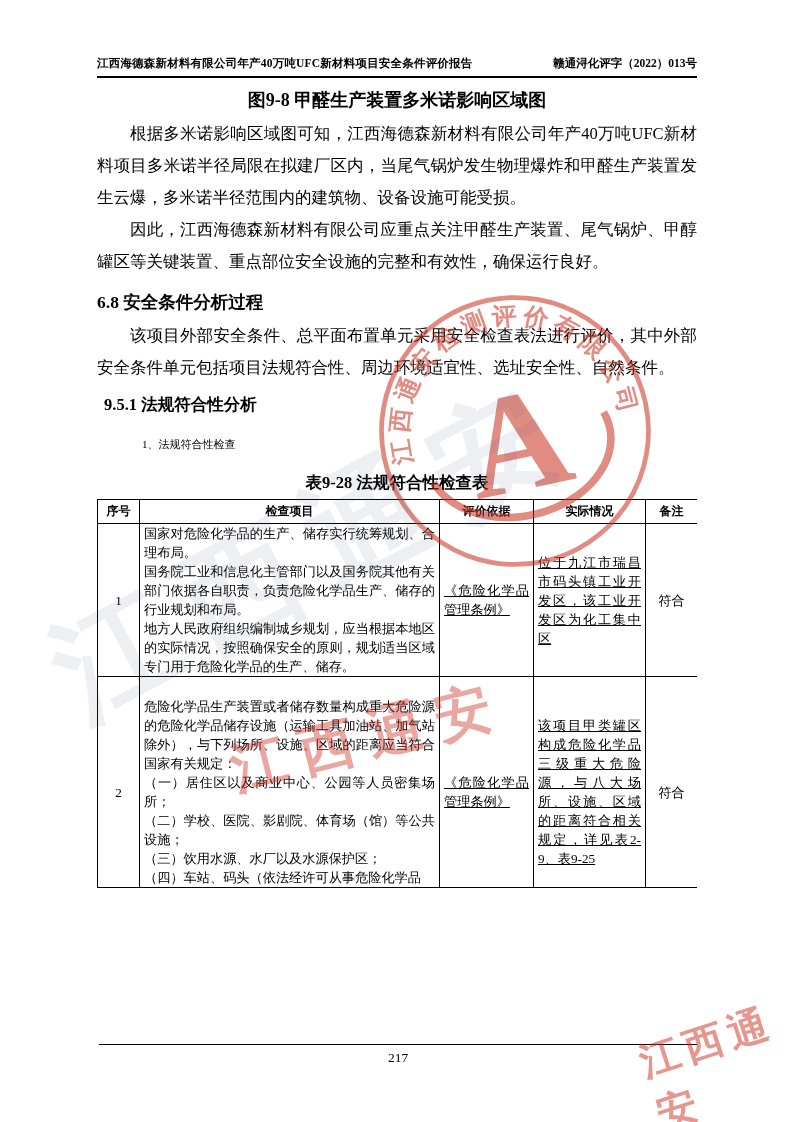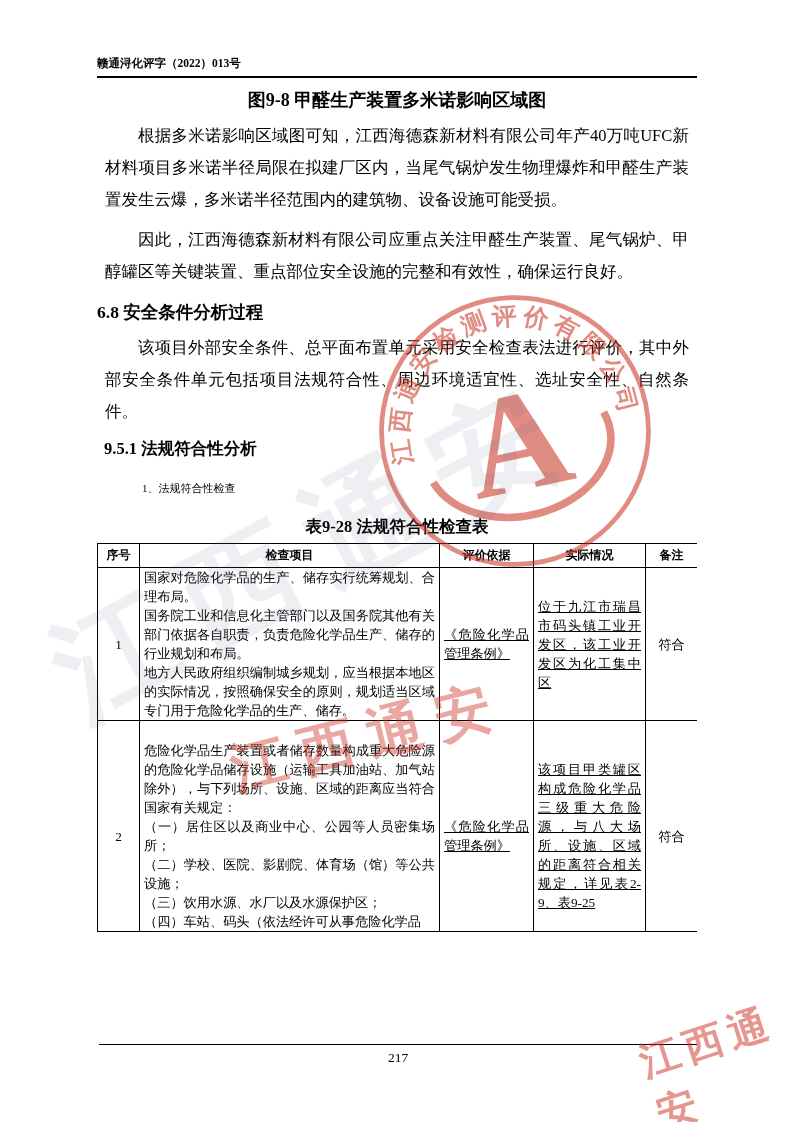--- a/index.html
+++ b/index.html
@@ -17,21 +17,21 @@
   .doc-header {
     display:flex; justify-content:space-between; align-items:flex-end;
     font-weight:700; font-size:11.5px;
     border-bottom:2px solid #000;
     padding-bottom:5px;
     white-space:nowrap;
   }
   .doc-header .hl { letter-spacing:0.2px; }
   
   .figure-caption { text-align:center; font-weight:700; font-size:18px; margin:10px 0 6px; }
-  p.body { font-size:16.5px; line-height:32px; text-align:justify; text-indent:33px; margin:8px; }
+  p.body { font-size:16.5px; line-height:32px; text-align:justify; text-indent:33px; margin:0; }
   .h-section { font-size:17.5px; font-weight:700; margin:12px 0 6px; }
   .h-sub { font-size:16.5px; font-weight:700; margin:10px 7px 4px; }
   .numbered { font-size:11px; line-height:32px; text-indent:33px; margin:12px; }
   .table-caption { text-align:center; font-weight:700; font-size:16.5px; margin:8px 0 5px; }
   
   .table-clip { height:388px; overflow:hidden; border-bottom:1.5px solid #000; }
   table.check { width:100%; border-collapse:collapse; table-layout:fixed; }
   table.check th, table.check td { border:1px solid #000; }
   table.check th { font-size:12px; font-weight:700; text-align:center; padding:3px 2px; }
   table.check td { font-size:13.2px; line-height:19px; padding:0 4px; vertical-align:middle; }
@@ -52,20 +52,21 @@
   .wm-diag  { left:228px; top:700px; font-size:56px; letter-spacing:14px; color:rgba(205,45,30,0.42); transform:rotate(-14deg); }
   .wm-ghost { left:30px;  top:470px; font-size:120px; letter-spacing:22px; color:rgba(90,100,130,0.10); transform:rotate(-28deg); }
   .wm-corner{ left:646px; top:1012px; font-size:40px; letter-spacing:6px; color:rgba(205,45,30,0.5); transform:rotate(-18deg); }
 </style>
 </head>
 <body>
 
 <div class="page">
 
   <div class="doc-header">
+    <span class="hl">江西海德森新材料有限公司年产40万吨UFC新材料项目安全条件评价报告</span>
     <span class="hr">赣通浔化评字（2022）013号</span>
   </div>
 
   <div class="figure-caption">图9-8 甲醛生产装置多米诺影响区域图</div>
 
   <p class="body">根据多米诺影响区域图可知，江西海德森新材料有限公司年产40万吨UFC新材料项目多米诺半径局限在拟建厂区内，当尾气锅炉发生物理爆炸和甲醛生产装置发生云爆，多米诺半径范围内的建筑物、设备设施可能受损。</p>
   <p class="body">因此，江西海德森新材料有限公司应重点关注甲醛生产装置、尾气锅炉、甲醇罐区等关键装置、重点部位安全设施的完整和有效性，确保运行良好。</p>
 
   <div class="h-section">6.8 安全条件分析过程</div>
 

